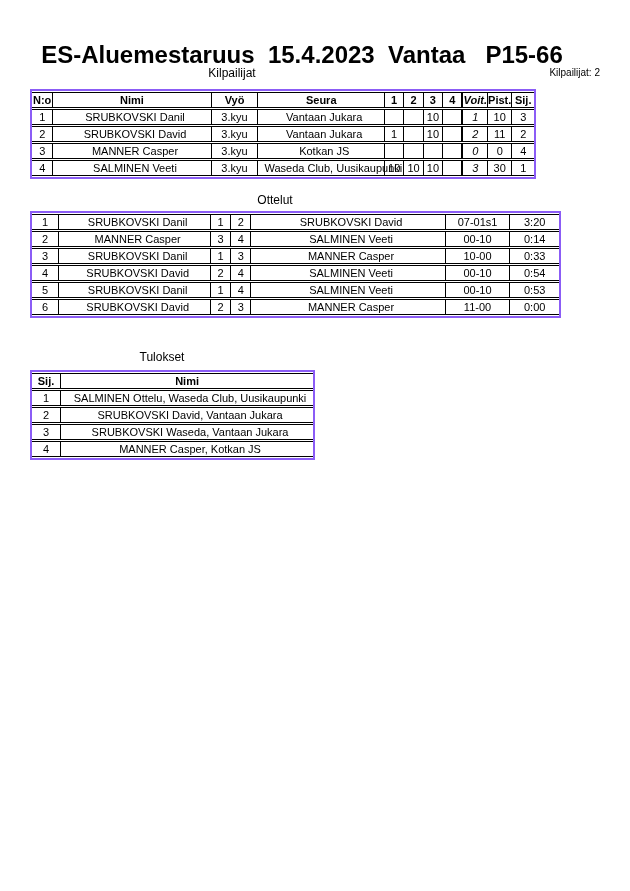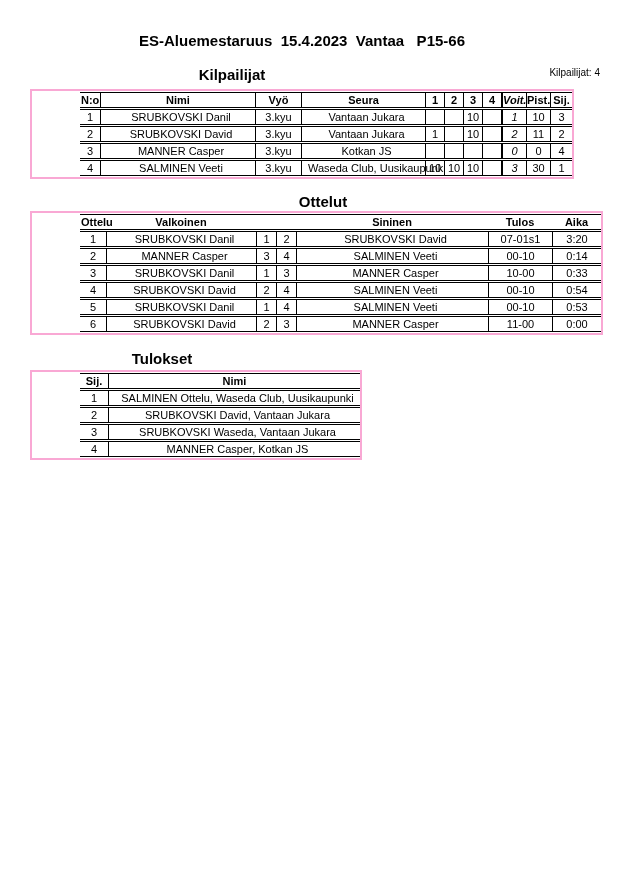--- a/index.html
+++ b/index.html
@@ -2,32 +2,32 @@
 <html><head>
 <meta charset="utf-8">
 <style>
   html,body { margin:0; padding:0; }
   body {
     width:630px; height:891px; background:#ffffff; color:#000000;
     font-family:"Liberation Sans", sans-serif; position:relative; overflow:hidden;
   }
   .abs { position:absolute; }
   .doc-title {
-    top:32px; left:0; width:604px; text-align:center;
-    font-size:15px; font-weight:bold; white-space:pre; letter-spacing:0px;
-  }
-  .sec-title { font-size:15px; font-weight:bold; text-align:center; }
+    top:41px; left:0; width:604px; text-align:center;
+    font-size:24px; font-weight:bold; white-space:pre; letter-spacing:0px;
+  }
+  .sec-title { font-size:12px; font-weight:normal; text-align:center; }
   .sec-kilpailijat { top:66px; left:0; width:464px; }
-  .sec-ottelut    { top:193px; left:0; width:550px;padding-left:48px; }
+  .sec-ottelut    { top:193px; left:0; width:550px; }
   .sec-tulokset   { top:350px; left:0; width:324px; }
   .count-label { top:67px; right:30px; font-size:10px; }
 
   table {
     border-collapse:separate; border-spacing:0 1px;
-    border:2px solid #f9a8d4; background:#fff; table-layout:fixed;padding-left:48px;
+    border:2px solid #8b5cf6; background:#fff; table-layout:fixed;
   }
   #t1 { top:89px;  left:30px; width:506px; }
   #t2 { top:211px; left:30px; width:531px; }
   #t3 { top:370px; left:30px; width:285px; }
 
   td, th {
     font-size:11px; line-height:13px; height:14px; padding:0;
     border:solid #000; border-width:1px 0 1px 1px;
     white-space:nowrap; overflow:visible; vertical-align:middle;
     text-align:center; font-weight:normal;
@@ -37,21 +37,21 @@
   .left { text-align:center; padding-left:6px; }
   .flush { text-align:left; padding-left:1px; }
   .sep { border-left-width:2px;font-style:italic; }
   #t2 th { border-left-width:0; }
 </style>
 </head>
 <body>
 
 <div class="abs doc-title">ES-Aluemestaruus  15.4.2023  Vantaa   P15-66</div>
 <div class="abs sec-title sec-kilpailijat">Kilpailijat</div>
-<div class="abs count-label">Kilpailijat: 4</div>
+<div class="abs count-label">Kilpailijat: 2</div>
 
 <table id="t1" class="abs">
   <colgroup>
     <col style="width:20px">
       <col style="width:155px">
       <col style="width:46px">
       <col style="width:124px">
     <col style="width:19px">
       <col style="width:19px">
       <col style="width:19px">
@@ -135,29 +135,20 @@
   <colgroup>
     <col style="width:26px">
       <col style="width:150px">
       <col style="width:20px">
       <col style="width:20px">
     <col style="width:192px">
       <col style="width:64px">
       <col style="width:49px">
   </colgroup>
   <tbody>
-      <tr>
-    <th class="flush">Ottelu</th>
-    <th>Valkoinen</th>
-    <th></th>
-    <th></th>
-    <th>Sininen</th>
-    <th>Tulos</th>
-    <th>Aika</th>
-  </tr>
   <tr>
     <td>1</td>
     <td class="left">SRUBKOVSKI Danil</td>
     <td>1</td>
     <td>2</td>
     <td class="left">SRUBKOVSKI David</td>
     <td>07-01s1</td>
     <td>3:20</td>
   </tr>
   <tr>

